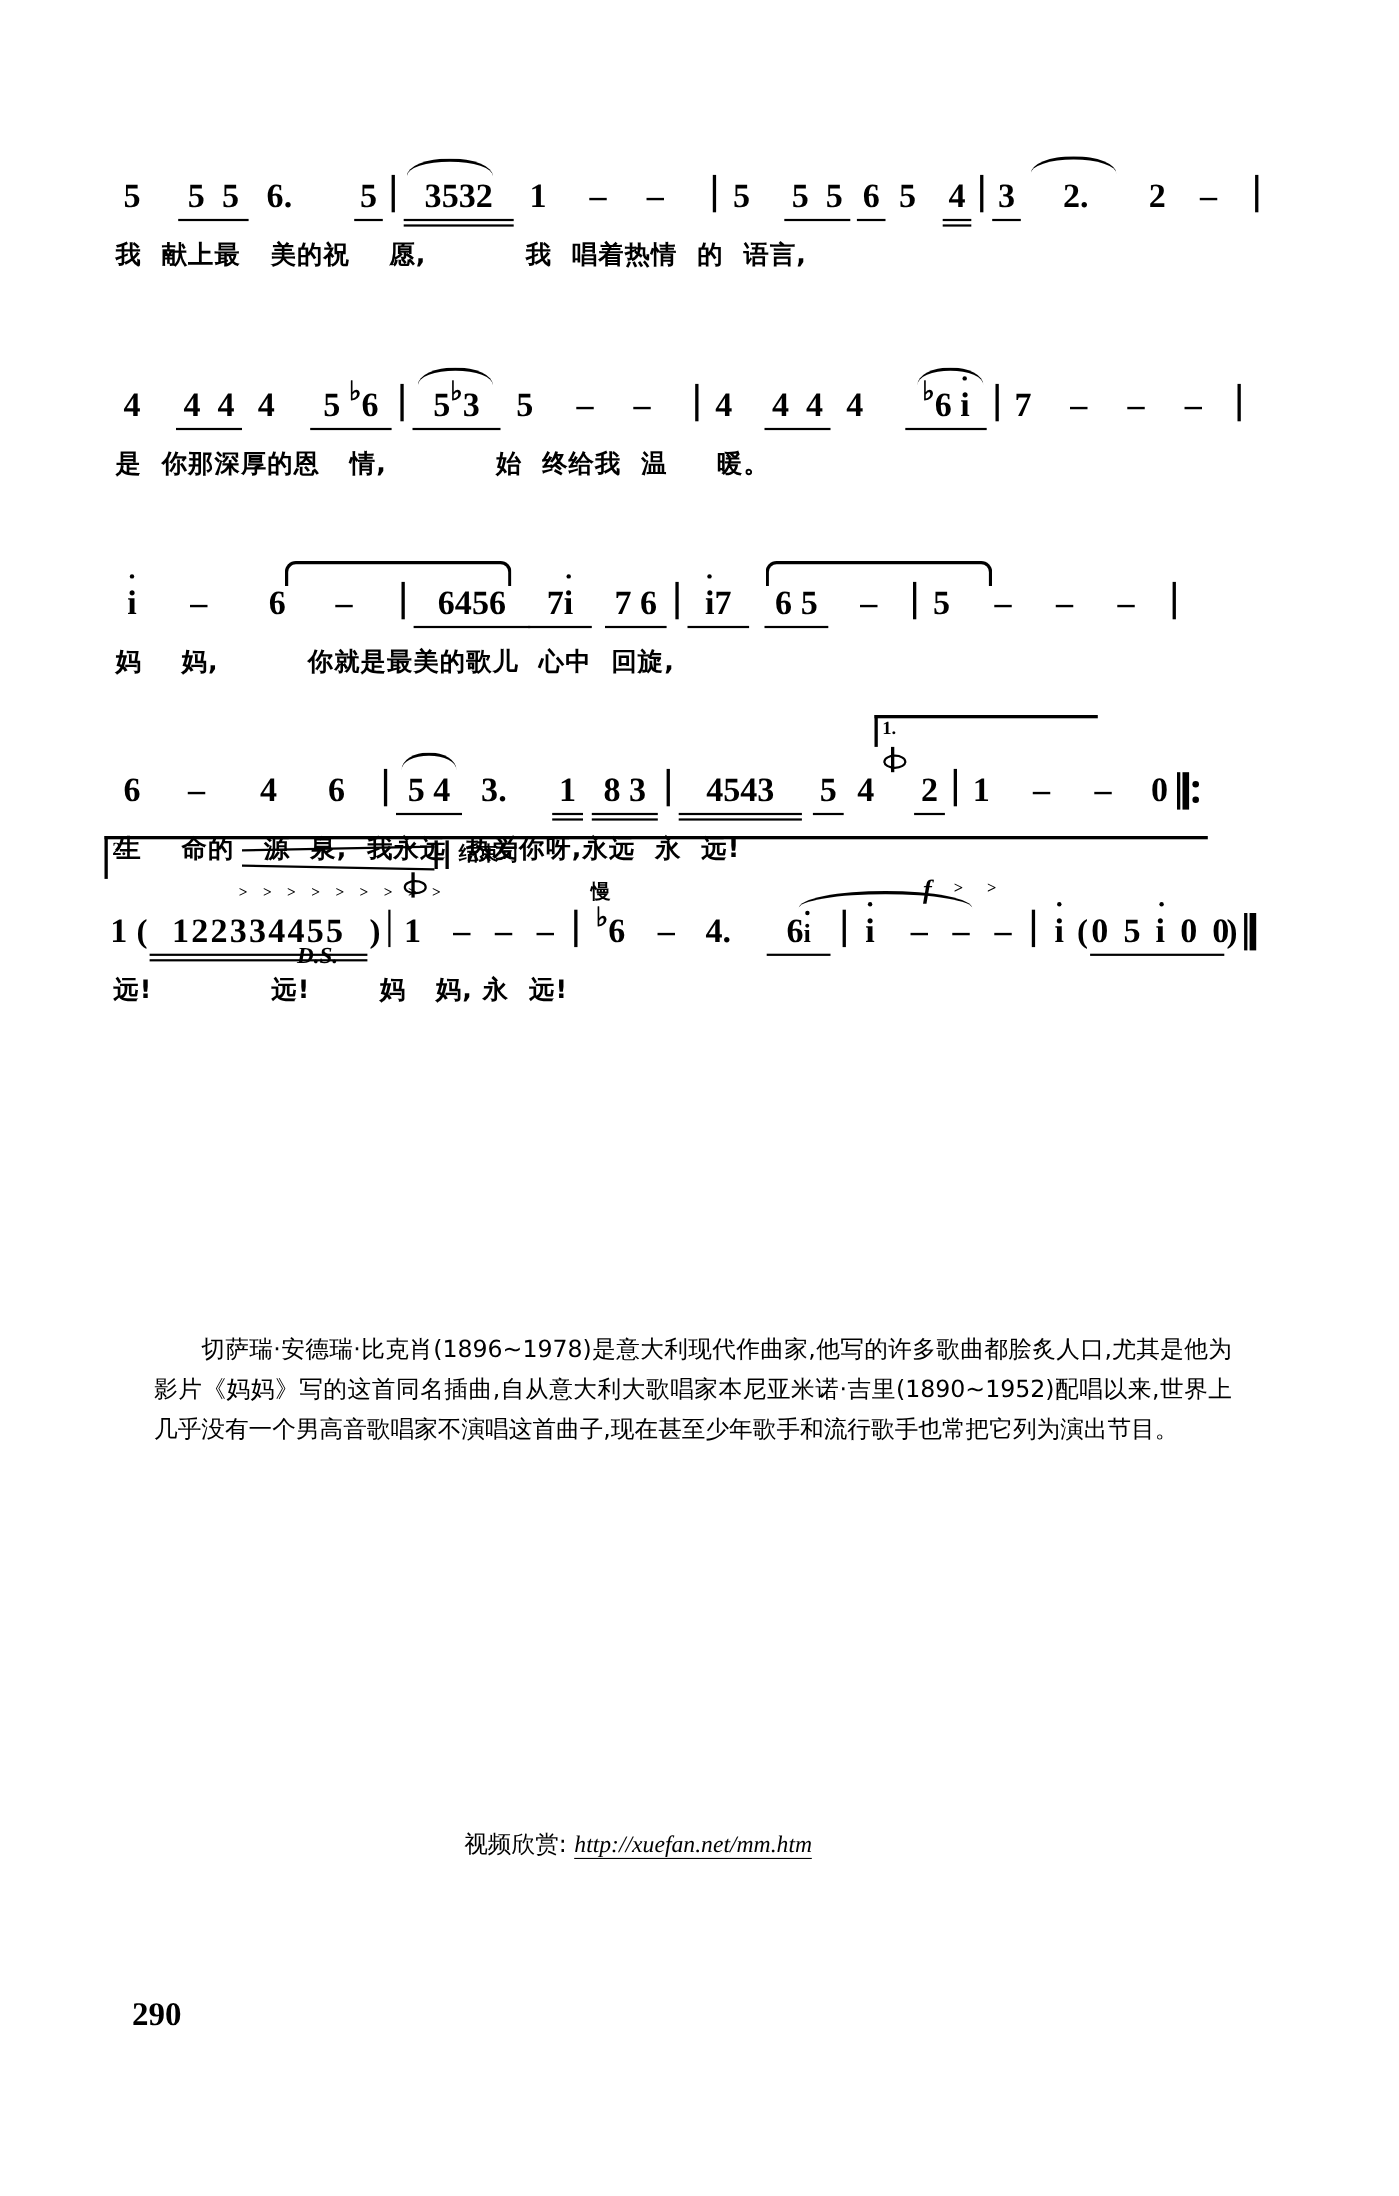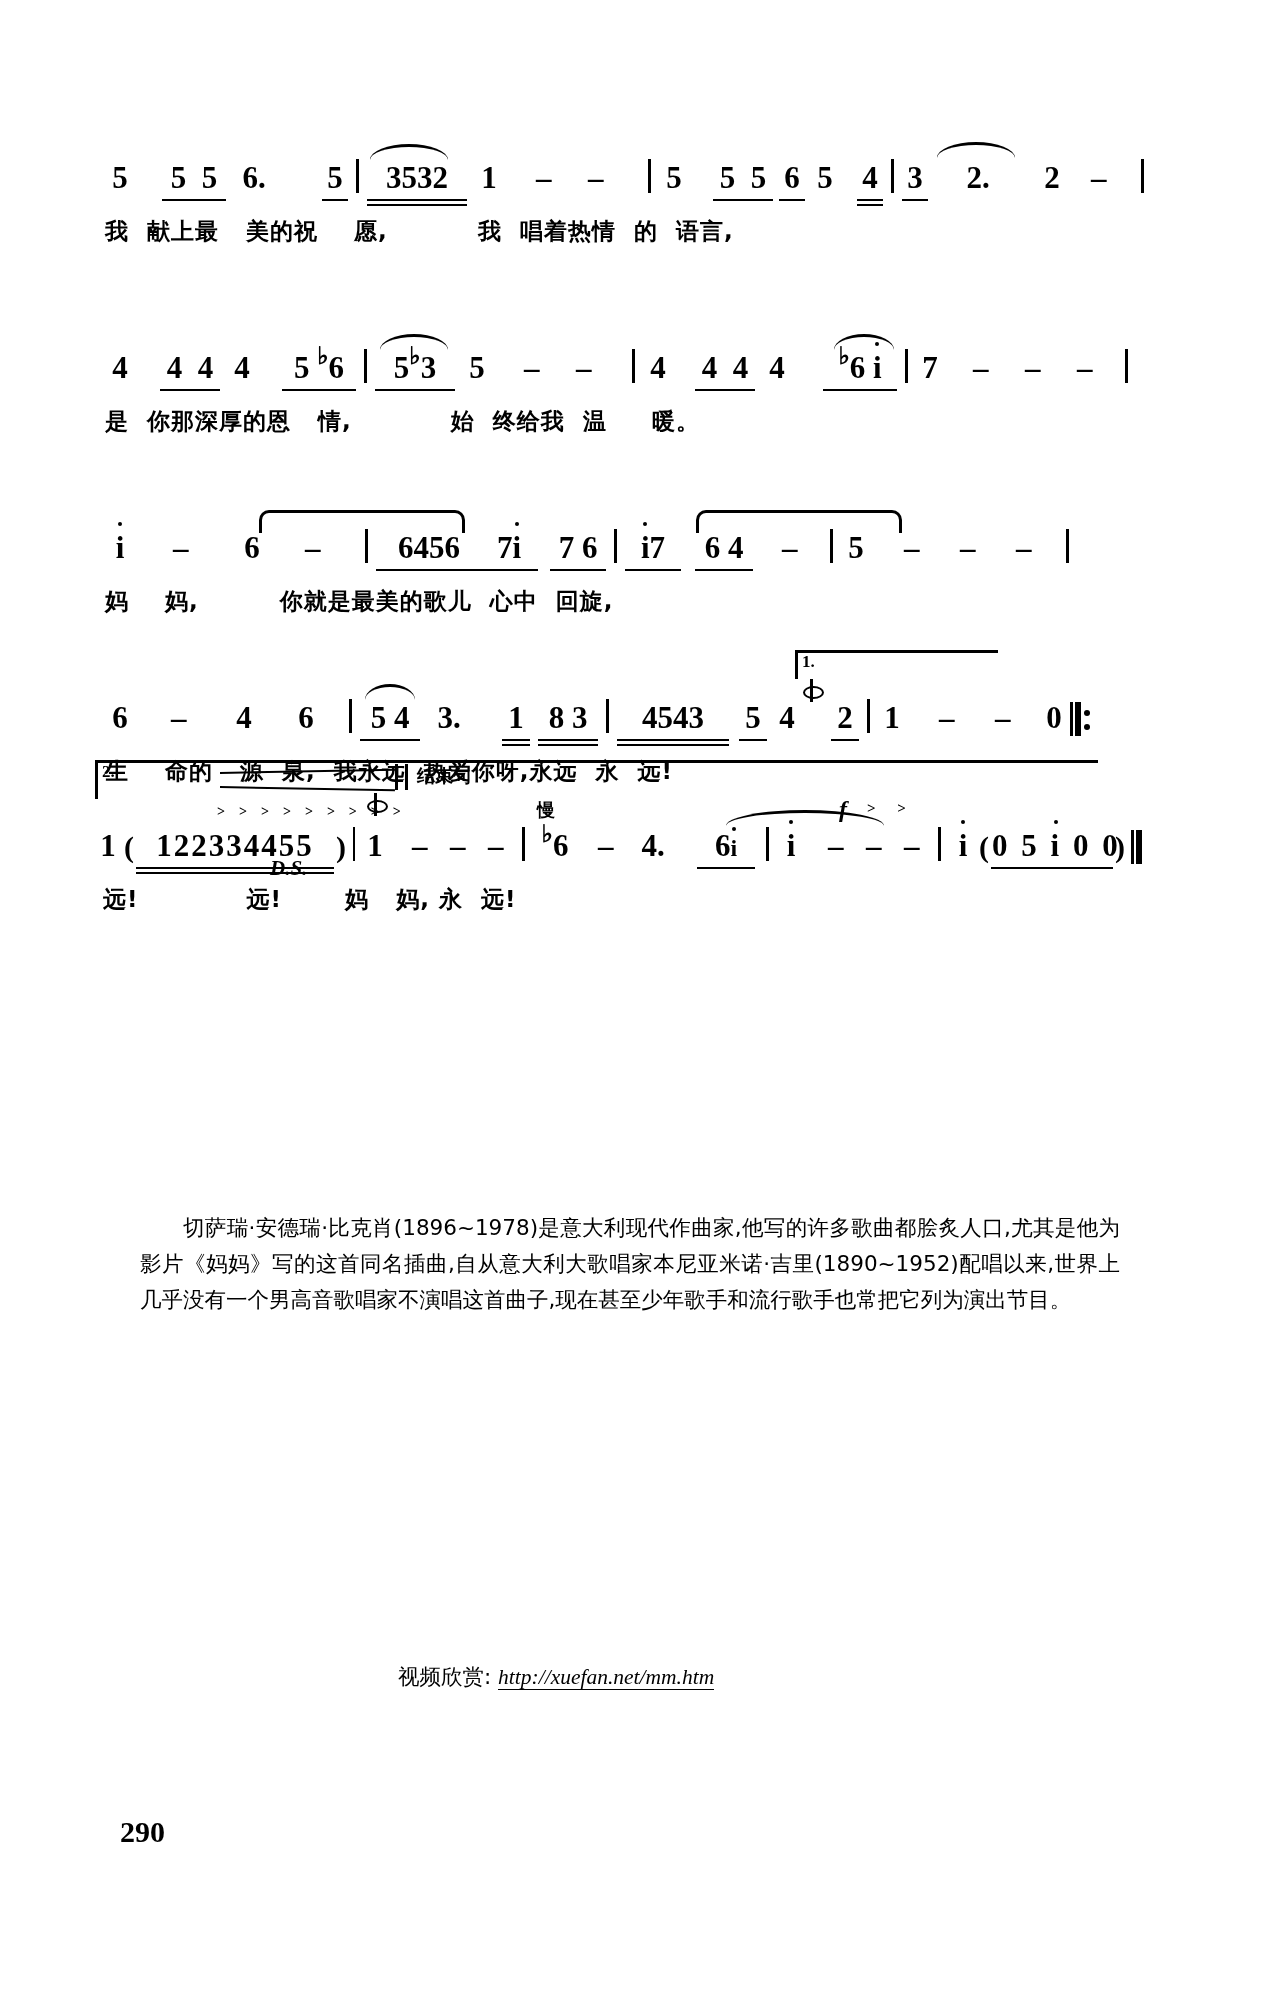--- a/index.html
+++ b/index.html
@@ -104,20 +104,21 @@
     color:#000;
     text-align:justify;
   }
   .prose p{margin:0;text-indent:2em;}
 
   .videoline{
     position:absolute;
     font-family:"DejaVu Sans", sans-serif;
     font-size:21.5px;
     font-weight:normal;
+    margin-left:24px;
   }
   .videoline .url{font-family:"Liberation Serif",serif;font-style:italic;border-bottom:1.5px solid #000;}
 
   .pageno{
     position:absolute;
     font-family:"Liberation Serif", serif;
     font-size:30px;
     font-weight:bold;
   }
 </style>
@@ -266,21 +267,21 @@
       <span class="n" style="width:54px;">
         <span class="glyph u1" style="display:inline-block;width:54px;">7 6</span>
       </span>
       <span class="bar"></span>
       <span class="n" style="width:54px;">
         <span class="glyph u1" style="display:inline-block;width:54px;"><span class="n oct-up" style="position:relative;">i</span>7</span>
       </span>
       <span style="display:inline-block;width:16px;"></span>
       <span class="n" style="width:56px;position:relative;">
         <span class="beam-bracket" style="left:0px;width:200px;right:auto;"></span>
-        <span class="glyph u1" style="display:inline-block;width:56px;">6 4</span>
+        <span class="glyph u1" style="display:inline-block;width:56px;">6 5</span>
       </span>
       <span style="display:inline-block;width:30px;"></span>
       <span class="dash" style="width:26px;">–</span>
       <span class="bar" style="margin-left:22px;"></span>
       <span class="n" style="width:28px;">5</span>
       <span style="display:inline-block;width:34px;"></span>
       <span class="dash" style="width:26px;">–</span>
       <span style="display:inline-block;width:30px;"></span>
       <span class="dash" style="width:26px;">–</span>
       <span style="display:inline-block;width:30px;"></span>

